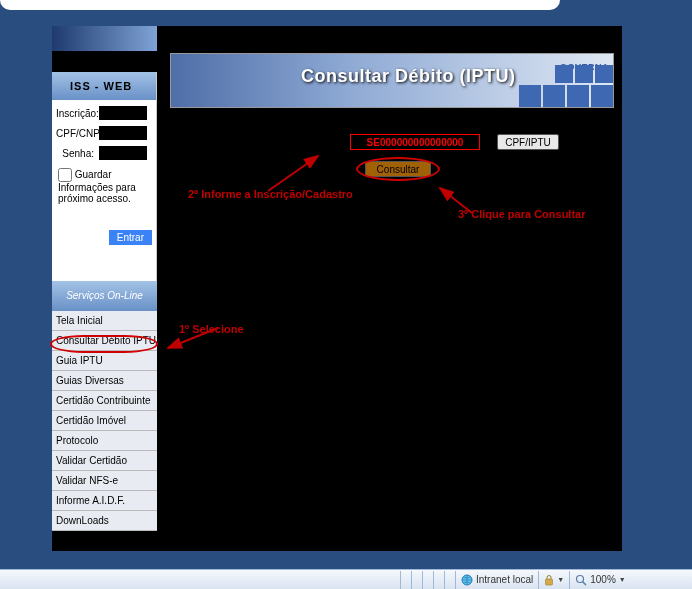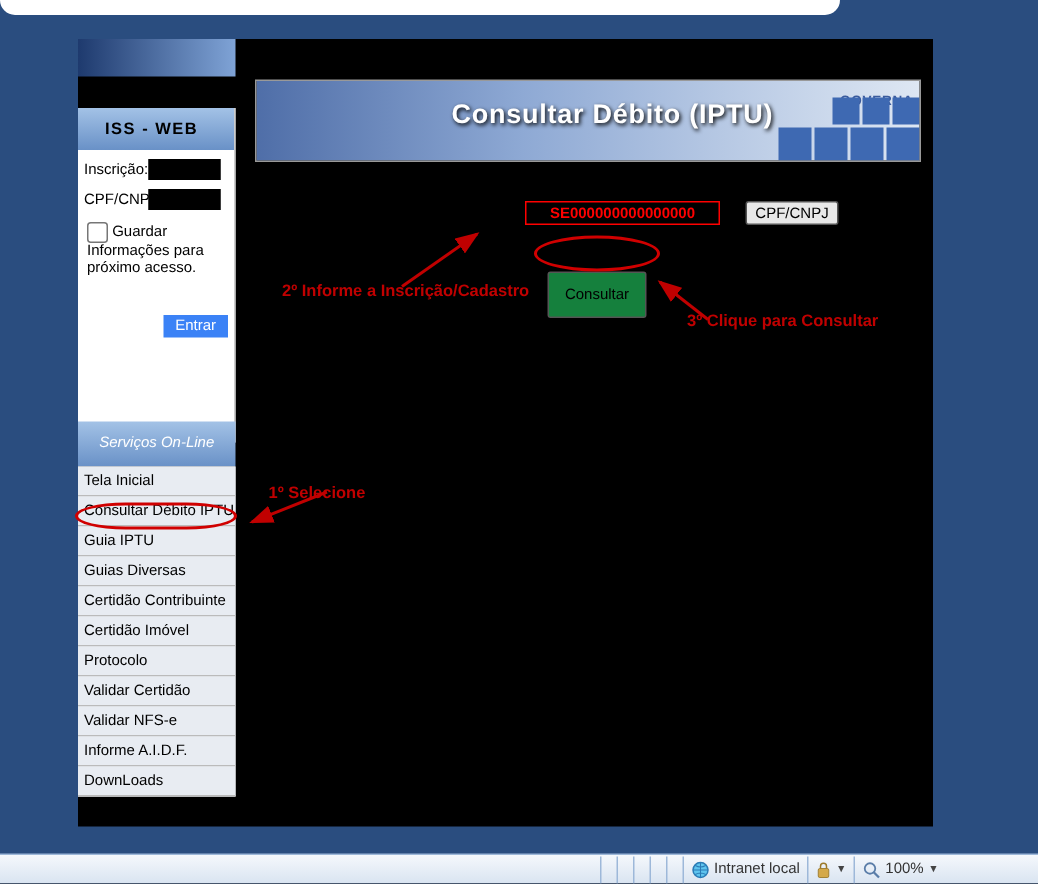--- a/index.html
+++ b/index.html
@@ -181,28 +181,27 @@
       font-size: 10px;
       cursor: pointer;
       border-radius: 2px;
       color: #000;
     }
     .consultar-btn {
       position: absolute;
       top: 45px;
       left: 195px;
       width: 66px;
-      height: 31px;
-      background: #15803d;
+      height: 16px;
+      background: #a16207;
       border: 1px solid #555;
       font-size: 10px;
       cursor: pointer;
       border-radius: 2px;
       color: #000;
-      margin-top: 20px;
     }
     .red-circle-consultar {
       position: absolute;
       top: 41px;
       left: 186px;
       width: 84px;
       height: 24px;
       border: 2px solid #d00000;
       border-radius: 50%;
       pointer-events: none;
@@ -324,20 +323,24 @@
   <div class="login-box">
     <div class="login-header">ISS - WEB</div>
 
     <div class="login-field-row">
       <label>Inscrição:</label>
       <input type="text" value="" style="">
     </div>
     <div class="login-field-row">
       <label>CPF/CNPJ:</label>
       <input type="text" value="" style="">
+    </div>
+    <div class="login-field-row">
+      <label>Senha:</label>
+      <input type="password" value="" style="">
     </div>
 
     <div class="guard-row">
       <input type="checkbox" style="">
       <span class="guard-text">Guardar Informações para próximo acesso.</span>
     </div>
 
     <button class="enter-btn">Entrar</button>
   </div>
 
@@ -350,21 +353,21 @@
       <div class="sq" style="width:22px;height:22px;right:48px;bottom:0"></div>
       <div class="sq" style="width:22px;height:22px;right:72px;bottom:0"></div>
       <div class="sq" style="width:18px;height:18px;right:0;bottom:24px"></div>
       <div class="sq" style="width:18px;height:18px;right:20px;bottom:24px"></div>
       <div class="sq" style="width:18px;height:18px;right:40px;bottom:24px"></div>
     </div>
   </div>
 
   <div class="main-area">
     <input type="text" class="se-input" value="SE000000000000000" style="">
-    <button class="cpfcnpj-btn">CPF/CNPJ</button>
+    <button class="cpfcnpj-btn">CPF/IPTU</button>
     <button class="consultar-btn">Consultar</button>
     <div class="red-circle-consultar"></div>
 
     <svg class="svg-overlay" width="444" height="150">
       <defs>
         <marker id="ah" markerWidth="8" markerHeight="6" refX="7" refY="3" orient="auto">
           <polygon points="0 0, 8 3, 0 6" fill="#c00000"></polygon>
         </marker>
       </defs>
       <line x1="98" y1="75" x2="148" y2="40" stroke="#c00000" stroke-width="2" marker-end="url(#ah)"></line>

